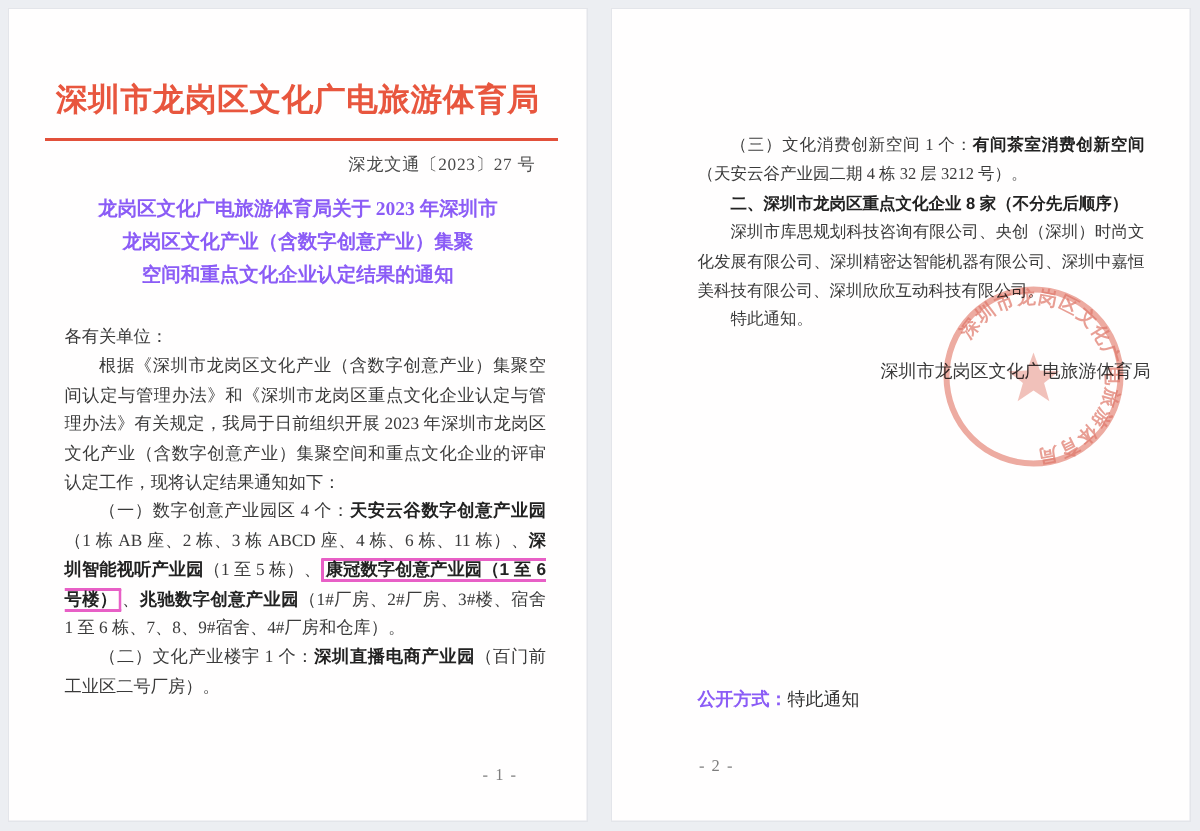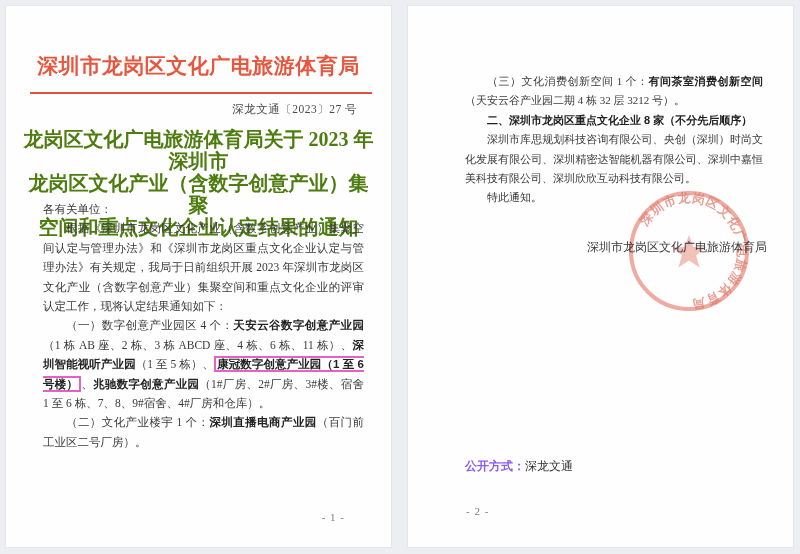--- a/index.html
+++ b/index.html
@@ -28,29 +28,30 @@
   .red-rule{
     position:absolute;top:86px;left:24px;right:19px;
     border-top:2.5px solid #e2503a;
   }
   .doc-number{
     position:absolute;top:96px;right:34px;
     font-size:11.5px;color:#4a4a4a;letter-spacing:.5px;
   }
   .notice-title{
     position:absolute;top:122px;left:14px;right:14px;
-    text-align:center;font-weight:bold;color:#4d7c0f;
-    font-size:20px;line-height:22px;
+    text-align:center;font-weight:bold;color:#8b5cf6;
+    font-size:13px;line-height:22px;
   }
 
   
   .body-block{
     position:absolute;color:#3a3a3a;
     font-size:11.5px;line-height:19.4px;
     text-align:justify;
+    margin-top:16px;
   }
   #page1 .body-block{top:194px;left:37px;right:27px;}
   #page2 .body-block{top:66px;left:57px;right:30px;font-size:11px;}
   .body-block p{margin:0;}
   .indent{text-indent:2em;}
   .heading{
     font-family:"Liberation Sans","DejaVu Sans",sans-serif;
     font-weight:bold;color:#222;text-indent:2em;
   }
   .bname{
@@ -137,19 +138,19 @@
         <defs>
           <path id="seal-arc" d="M 16,65 A 49,49 0 1 1 16,65.2" fill="none"></path>
         </defs>
         <text font-size="12.5" fill="#d95f4e" letter-spacing="1" font-family="Liberation Serif, DejaVu Serif, serif" font-weight="bold">
           <textPath href="#seal-arc" startOffset="4">深圳市龙岗区文化广电旅游体育局</textPath>
         </text>
       </g>
     </svg>
 
     <div class="disclosure">
-      <span class="lbl">公开方式：</span><span>深龙文通</span>
+      <span class="lbl">公开方式：</span><span>特此通知</span>
     </div>
 
     <div class="pgnum">- 2 -</div>
   </div>
 
 </div>
 
 </body></html>

